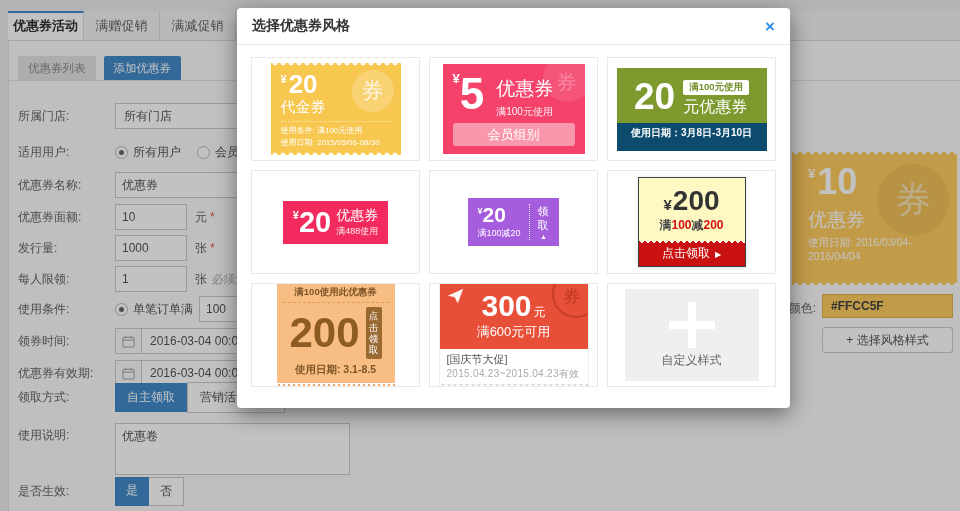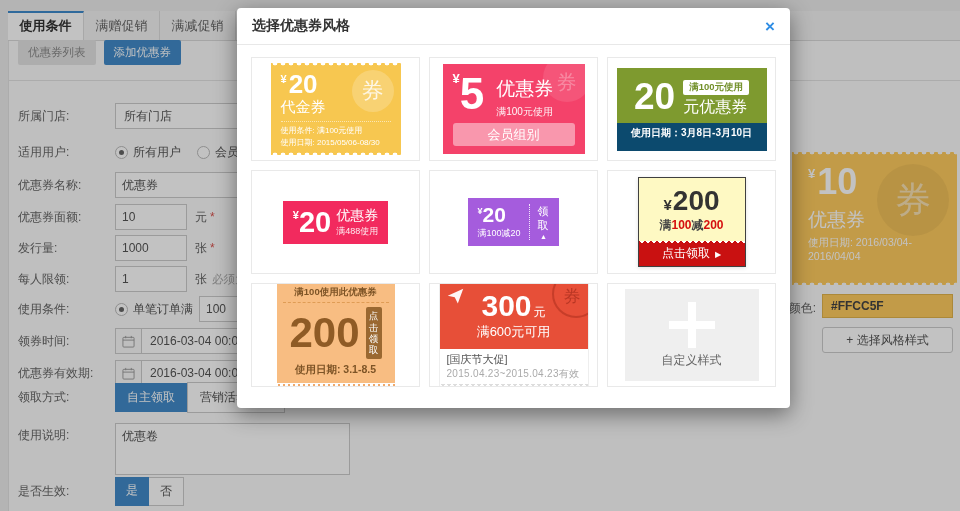--- a/index.html
+++ b/index.html
@@ -6,21 +6,21 @@
   html,body { width:960px; height:511px; }
   body { position:relative; overflow:hidden; background:#EDEDED;
          font-family:"Liberation Sans","DejaVu Sans",sans-serif; color:#555; }
 
   
   .page { position:absolute; inset:0; background:#EDEDED; }
   .content-bg { position:absolute; left:8px; top:11px; right:0; bottom:0; background:#FBFBFB; border-left:1px solid #E2E2E2; }
   .tabbar { position:absolute; left:8px; top:11px; right:0; height:30px; background:#F4F4F4; border-bottom:1px solid #D9D9D9; display:flex; z-index:1; }
   .tab { width:76px; line-height:30px; text-align:center; font-size:13px; color:#666; border-right:1px solid #DDDDDD; cursor:pointer; }
   .tab.active { background:#FFFFFF; border-top:2px solid #3E8ACC; line-height:26px; color:#333; font-weight:bold; }
-  .subbar { position:absolute; left:18px; top:40px; display:flex; gap:8px; z-index:1; }
+  .subbar { position:absolute; left:18px; top:56px; display:flex; gap:8px; z-index:1; }
   .btn-gray { background:#E4E4E4; color:#888; font-size:11.5px; padding:5px 10px; border-radius:2px; cursor:pointer; }
   .btn-blue { background:#428BCA; color:#FFF; font-size:11.5px; padding:5px 10px; border-radius:2px; cursor:pointer; }
   .hline80 { position:absolute; left:8px; right:0; top:80px; border-top:1px solid #E2E2E2; z-index:1; }
 
   
   .frow { position:absolute; left:18px; right:0; display:flex; align-items:center; height:26px; z-index:1; }
   .frow .flabel { width:97px; flex:none; font-size:12px; color:#666; }
   .input { height:26px; border:1px solid #CCC; background:#FFF; font-size:12px; color:#555; padding:0 6px; font-family:inherit; }
   .w230 { width:230px; } .w72 { width:72px; } .w70 { width:70px; }
   .unit { font-size:12px; color:#666; margin-left:8px; }
@@ -151,21 +151,21 @@
   .plus9::after { content:''; position:absolute; top:0; bottom:0; left:19px; width:8px; background:#FFF; }
   .l9 { font-size:12px; color:#666; margin-top:4px; }
 </style>
 </head>
 <body>
 
 <div class="page">
   <div class="content-bg"></div>
 
   <div class="tabbar">
-    <div class="tab active">使用条件</div>
+    <div class="tab active">优惠券活动</div>
     <div class="tab">满赠促销</div>
     <div class="tab">满减促销</div>
     <div class="tab">打折促销</div>
   </div>
 
   <div class="subbar">
     <span class="btn-gray">优惠券列表</span>
     <span class="btn-blue">添加优惠券</span>
   </div>
   <div class="hline80"></div>

